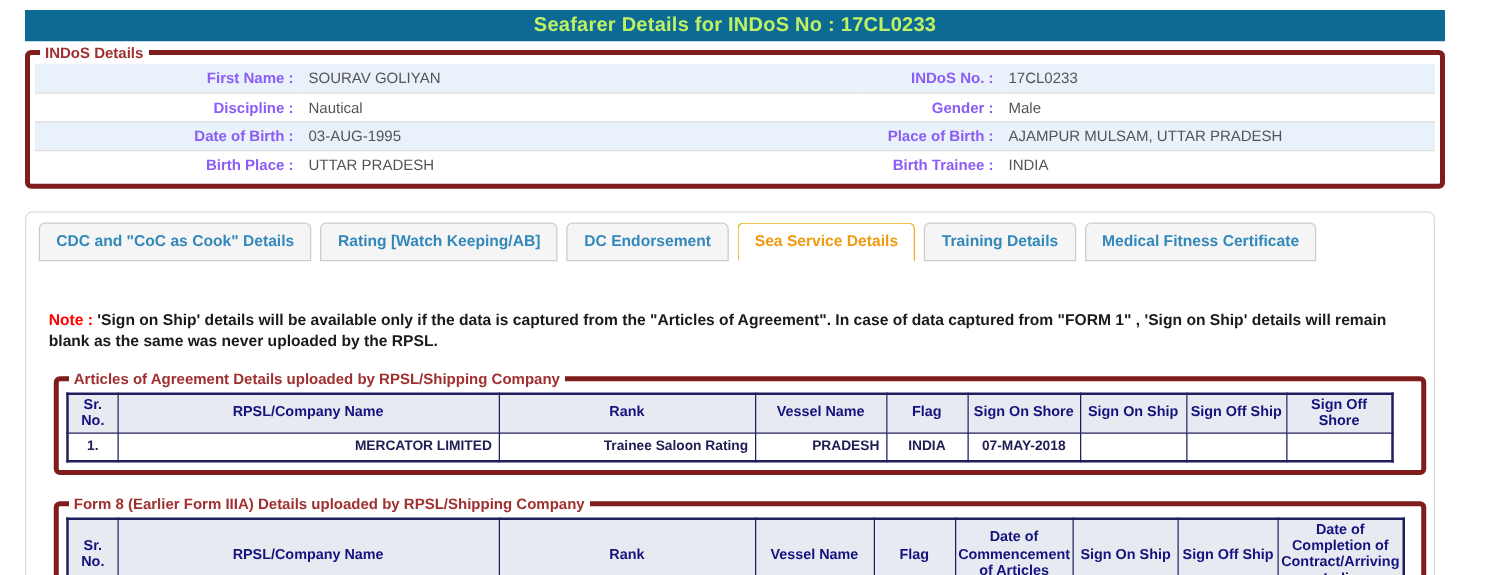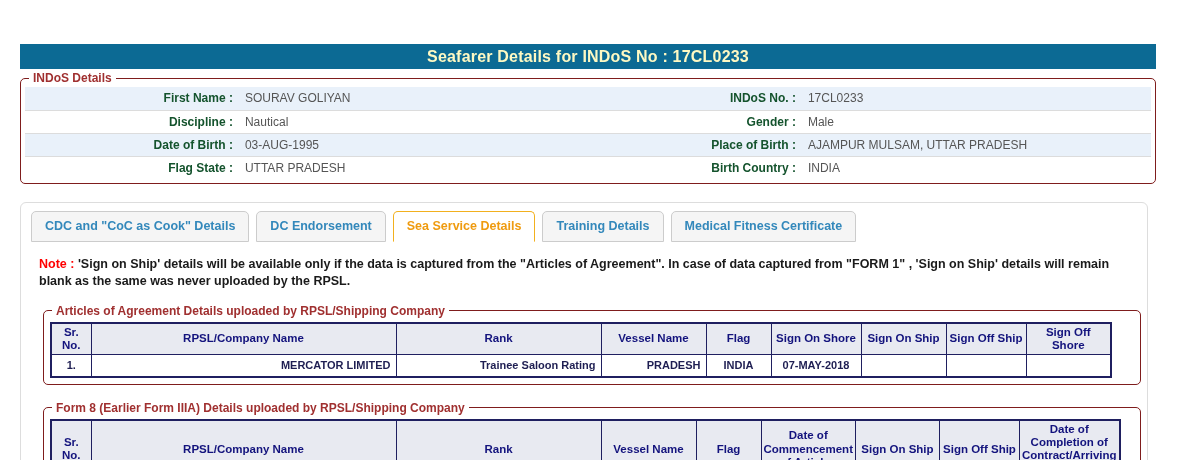--- a/index.html
+++ b/index.html
@@ -8,46 +8,45 @@
     background: #ffffff;
     font-family: "Liberation Sans", "DejaVu Sans", sans-serif;
     overflow: hidden;
   }
   .page { padding: 8px 20px 0 20px; width: 1160px; }
 
   
   .title-bar {
     width: 1136px; height: 25px;
     background: #0c6a94;
-    color: #fef9c3;
+    color: #bef264;
     font-size: 16px; font-weight: bold;
     text-align: center; line-height: 25px;
     letter-spacing: 0.2px;
-    margin-top: 36px;
   }
 
   
   fieldset {
-    border: 1px solid #7f1d1d;
+    border: 4px solid #7f1d1d;
     border-radius: 5px;
     background: #ffffff;
   }
   legend {
     color: #a03030; font-weight: bold; font-size: 12px;
     padding: 0 4px; margin-left: 4px;
   }
   .indos-fieldset { width: 1136px; margin-top: 2px; padding: 2px 4px 4px 4px; }
   .indos-table { width: 100%; border-collapse: collapse; }
   .indos-table td {
     height: 23px; font-size: 12px; padding: 2px 6px;
     border-bottom: 1px solid #dcdcdc;
   }
   .indos-table tr:last-child td { border-bottom: none; }
   .indos-table tr:nth-child(odd) td { background: #e9f1fa; }
-  .indos-table td.label { width: 19%; text-align: right; font-weight: bold; color: #14532d; }
+  .indos-table td.label { width: 19%; text-align: right; font-weight: bold; color: #8b5cf6; }
   .indos-table td.value { color: #555555; }
   .indos-table td.v1 { width: 40%; }
   .indos-table td.l2 { width: 10%; }
   .indos-table td.v2 { width: 31%; }
 
   
   .tab-panel {
     margin-top: 18px;
     width: 1128px;
     border: 1px solid #dddddd;
@@ -68,21 +67,21 @@
   .tab.active {
     background: #ffffff;
     border-color: #f2b01e;
     border-bottom-color: #ffffff;
     color: #ef9b0f;
     text-align: center;
   }
 
   
   .note {
-    margin: 14px 8px 0 10px;
+    margin: 39px 8px 0 10px;
     font-size: 12.5px; font-weight: bold; color: #1a1a1a;
     line-height: 1.35;
   }
   .note .note-prefix { color: #ff0000; }
 
   
   .detail-fieldset { margin: 14px 0 0 14px; width: 1098px; padding: 2px 4px 6px 4px; }
   .detail-fieldset + .detail-fieldset { margin-top: 16px; }
   .data-table {
     border-collapse: collapse;
@@ -132,33 +131,34 @@
             <td class="label l2">Gender :</td>
             <td class="value v2">Male</td>
           </tr>
           <tr>
             <td class="label l1">Date of Birth :</td>
             <td class="value v1">03-AUG-1995</td>
             <td class="label l2">Place of Birth :</td>
             <td class="value v2">AJAMPUR MULSAM, UTTAR PRADESH</td>
           </tr>
           <tr>
-            <td class="label l1">Flag State :</td>
+            <td class="label l1">Birth Place :</td>
             <td class="value v1">UTTAR PRADESH</td>
-            <td class="label l2">Birth Country :</td>
+            <td class="label l2">Birth Trainee :</td>
             <td class="value v2">INDIA</td>
           </tr>
         </tbody>
     </table>
   </fieldset>
 
   <div class="tab-panel">
 
     <div class="tab-bar">
         <div class="tab">CDC and "CoC as Cook" Details</div>
+        <div class="tab">Rating [Watch Keeping/AB]</div>
         <div class="tab">DC Endorsement</div>
         <div class="tab active">Sea Service Details</div>
         <div class="tab">Training Details</div>
         <div class="tab">Medical Fitness Certificate</div>
       </div>
 
     <div class="note">
       <span class="note-prefix">Note :</span><span> 'Sign on Ship' details will be available only if the data is captured from the "Articles of Agreement". In case of data captured from "FORM 1" , 'Sign on Ship' details will remain blank as the same was never uploaded by the RPSL.</span>
     </div>
 

